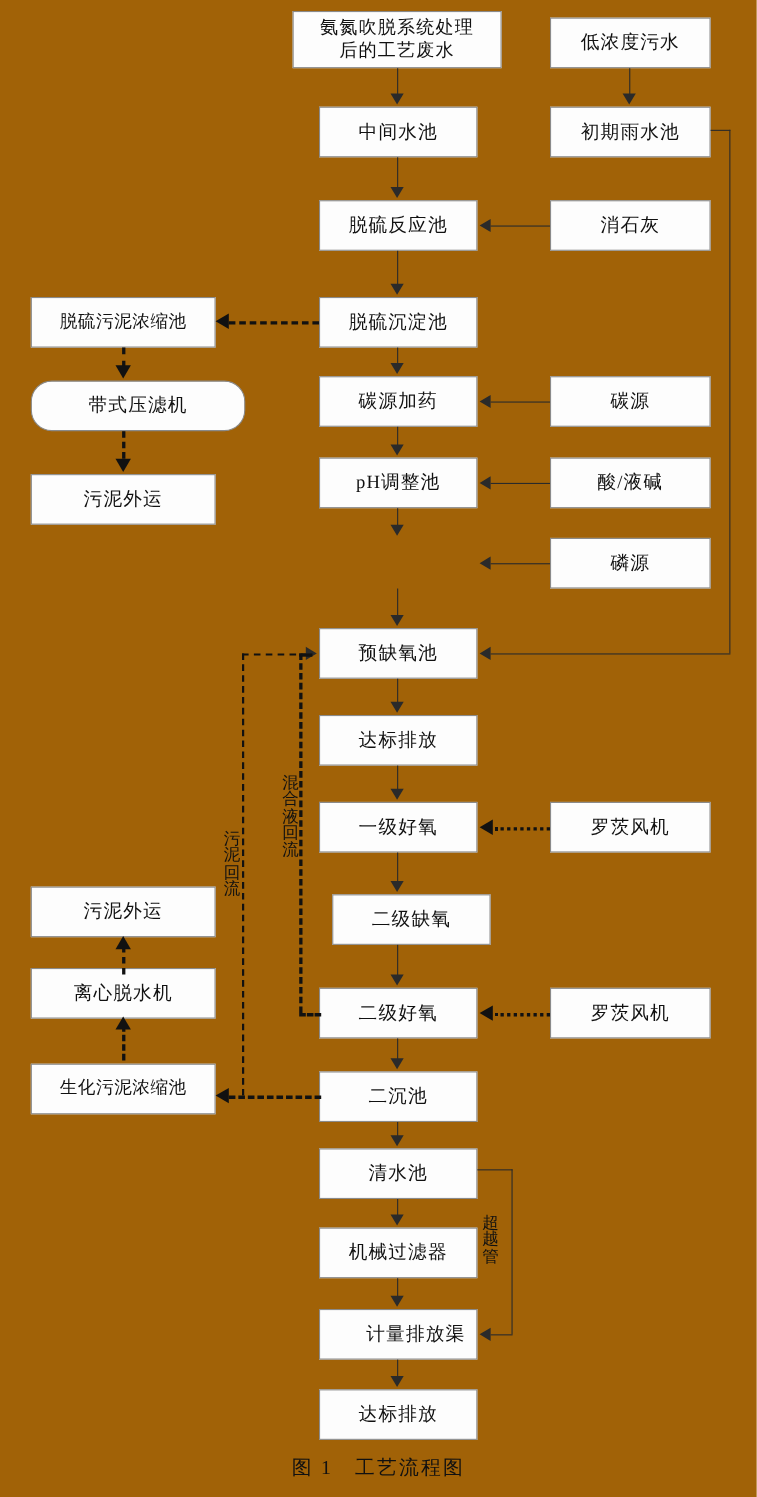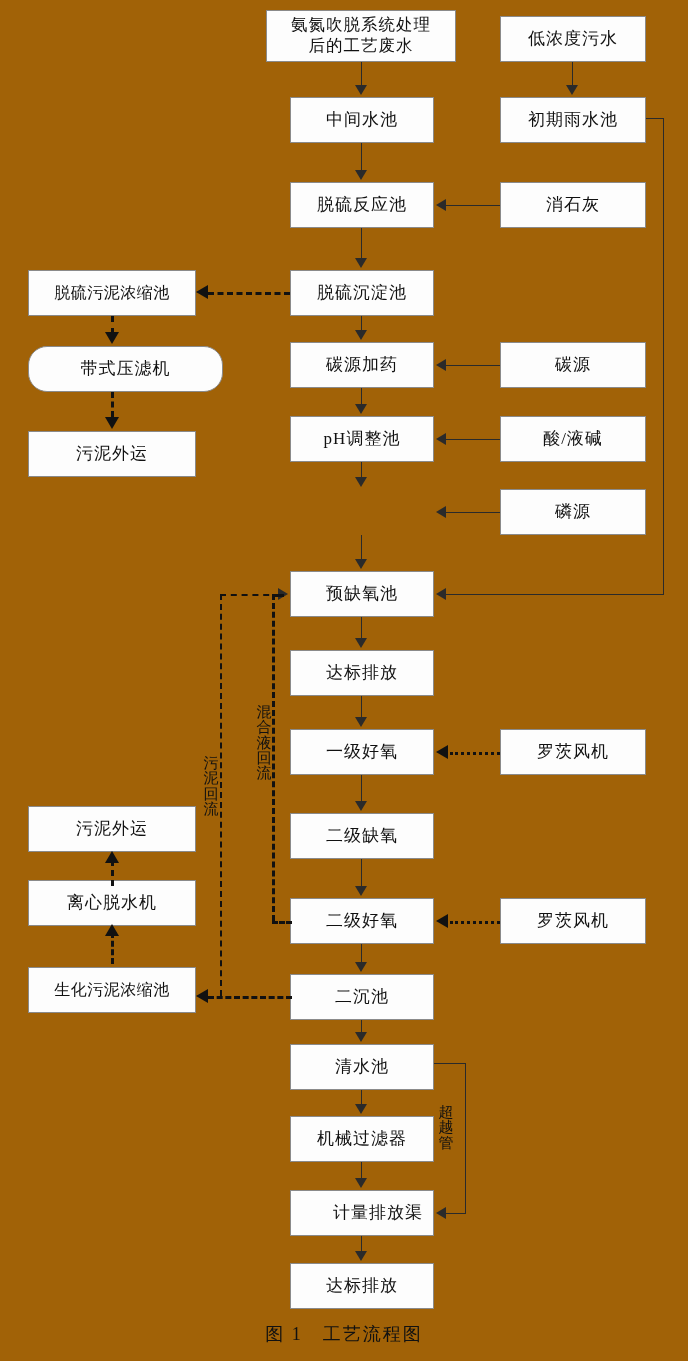--- a/index.html
+++ b/index.html
@@ -124,21 +124,21 @@
   <div class="node" style="left:500px;top:489px;width:146px;height:46px;">磷源</div>
 
   <div class="node" style="left:290px;top:571px;width:144px;height:46px;">预缺氧池</div>
 
   <div class="node" style="left:290px;top:650px;width:144px;height:46px;">达标排放</div>
 
   <div class="node" style="left:290px;top:729px;width:144px;height:46px;">一级好氧</div>
 
   <div class="node" style="left:500px;top:729px;width:146px;height:46px;">罗茨风机</div>
 
-  <div class="node" style="left:290px;top:813px;width:144px;height:46px;">二级缺氧</div>
+  <div class="node" style="left:302px;top:813px;width:144px;height:46px;">二级缺氧</div>
 
   <div class="node" style="left:28px;top:806px;width:168px;height:46px;">污泥外运</div>
 
   <div class="node" style="left:290px;top:898px;width:144px;height:46px;">二级好氧</div>
 
   <div class="node" style="left:500px;top:898px;width:146px;height:46px;">罗茨风机</div>
 
   <div class="node" style="left:28px;top:880px;width:168px;height:46px;">离心脱水机</div>
 
   <div class="node" style="left:290px;top:974px;width:144px;height:46px;">二沉池</div>

